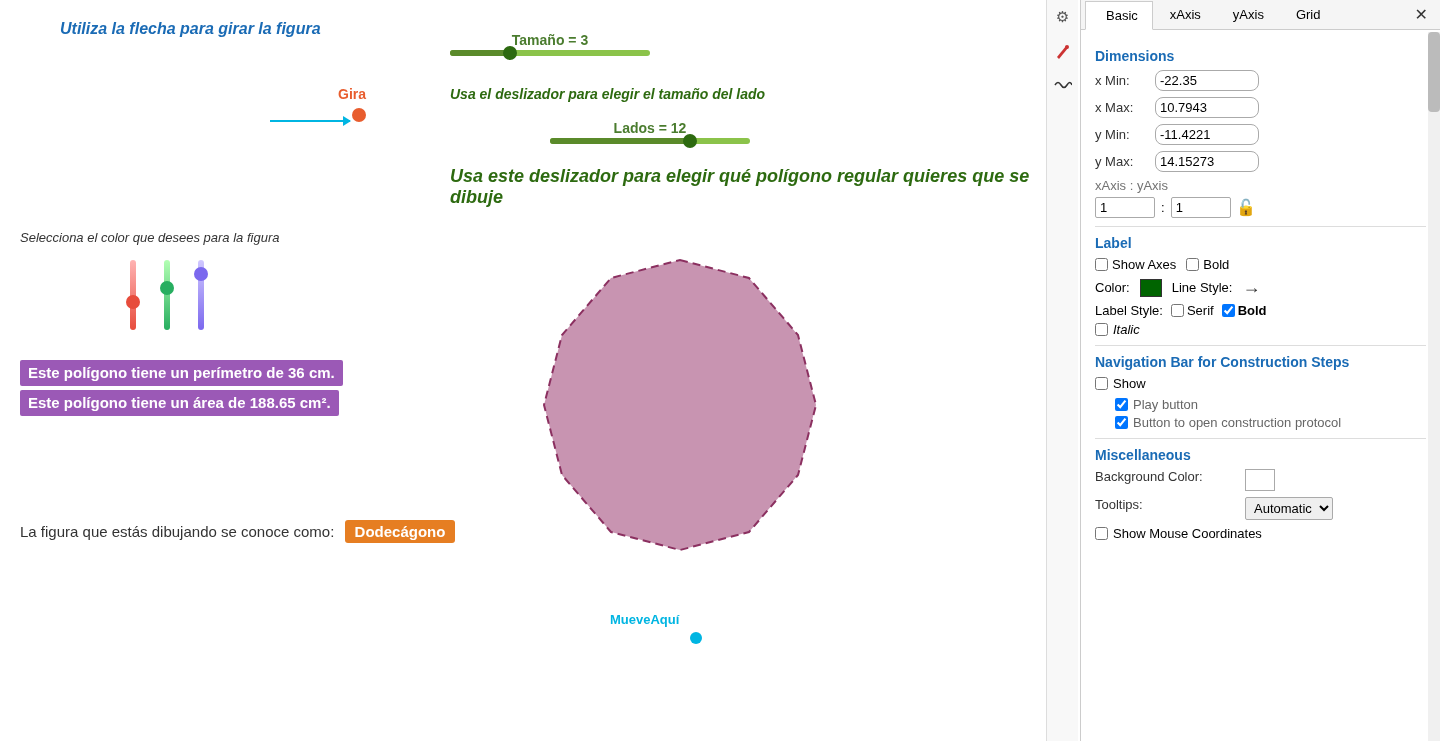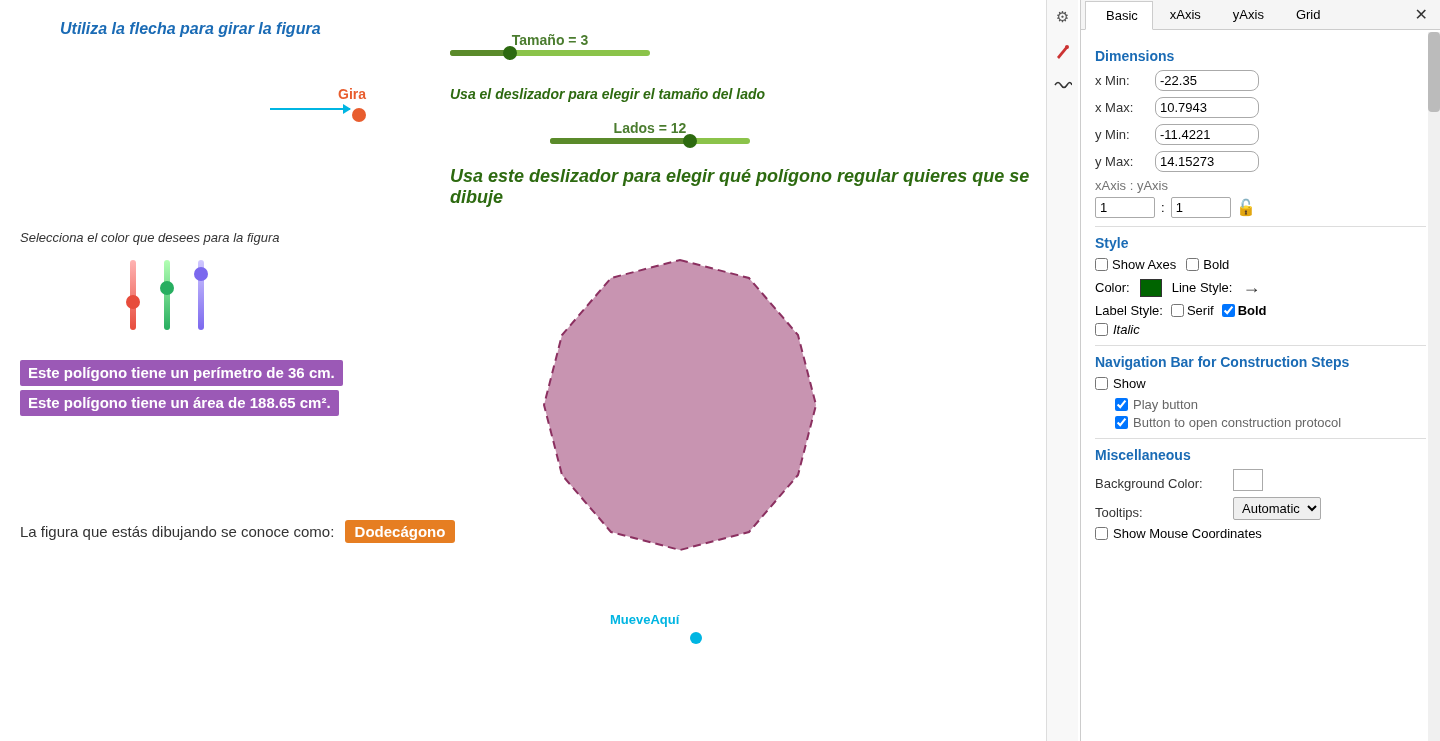--- a/index.html
+++ b/index.html
@@ -167,22 +167,22 @@
     .nav-bar-sub label {
       display: flex;
       align-items: center;
       gap: 5px;
       margin-bottom: 3px;
     }
 
     
     .misc-row {
       display: flex;
-      align-items: flex-end;
-      gap: 8px;
+      align-items: flex-start;
+      gap: 20px;
       margin-bottom: 6px;
     }
     .misc-label {
       font-size: 13px;
       color: #333;
       width: 130px;
     }
     .bg-color-box {
       width: 30px;
       height: 22px;
@@ -375,21 +375,21 @@
     <div style="position:relative; width:200px; margin-top:2px;">
       <div class="slider-track">
         <div class="slider-fill" style="width:70%;"></div>
         <div class="slider-thumb" style="left:70%;"></div>
       </div>
     </div>
   </div>
 
   <div style="position:absolute; top:166px; left:450px; font-size:18px; color:#2d6a10; font-weight:bold; font-style:italic;">Usa este deslizador para elegir qué polígono regular quieres que se dibuje</div>
 
-  <div style="position:absolute; top:108px; left:270px; display:flex; align-items:flex-start;">
+  <div style="position:absolute; top:108px; left:270px; display:flex; align-items:flex-end;">
     <div style="width:80px; height:2px; background:#00b5e2; position:relative;">
       <div style="position:absolute; right:-1px; top:-4px; width:0; height:0; border-top:5px solid transparent; border-bottom:5px solid transparent; border-left:8px solid #00b5e2;"></div>
     </div>
     <div style="width:14px; height:14px; border-radius:50%; background:#e85d2e; margin-left:2px; position:relative;">
       <span style="position:absolute; top:-22px; left:-14px; color:#e85d2e; font-size:14px; font-weight:bold; white-space:nowrap;">Gira</span>
     </div>
   </div>
 
   <div style="position:absolute; top:230px; left:20px; font-size:13px; font-style:italic; color:#333;">Selecciona el color que desees para la figura</div>
 
@@ -485,21 +485,21 @@
     <div style="font-size:13px; color:#737373; margin-bottom:4px;">xAxis : yAxis</div>
     <div class="ratio-row">
       <input class="ratio-input" type="text" value="1" style="">
       <span style="font-size:13px;">:</span>
       <input class="ratio-input" type="text" value="1" style="">
       <span class="lock-icon">🔓</span>
     </div>
 
     <hr class="panel-divider">
 
-    <div class="panel-section-title">Style</div>
+    <div class="panel-section-title">Label</div>
 
     <div class="axes-row">
       <label>
         <input type="checkbox" style="">
         <span>Show Axes</span>
       </label>
       <label>
         <input type="checkbox" style="">
         <span>Bold</span>
       </label>

